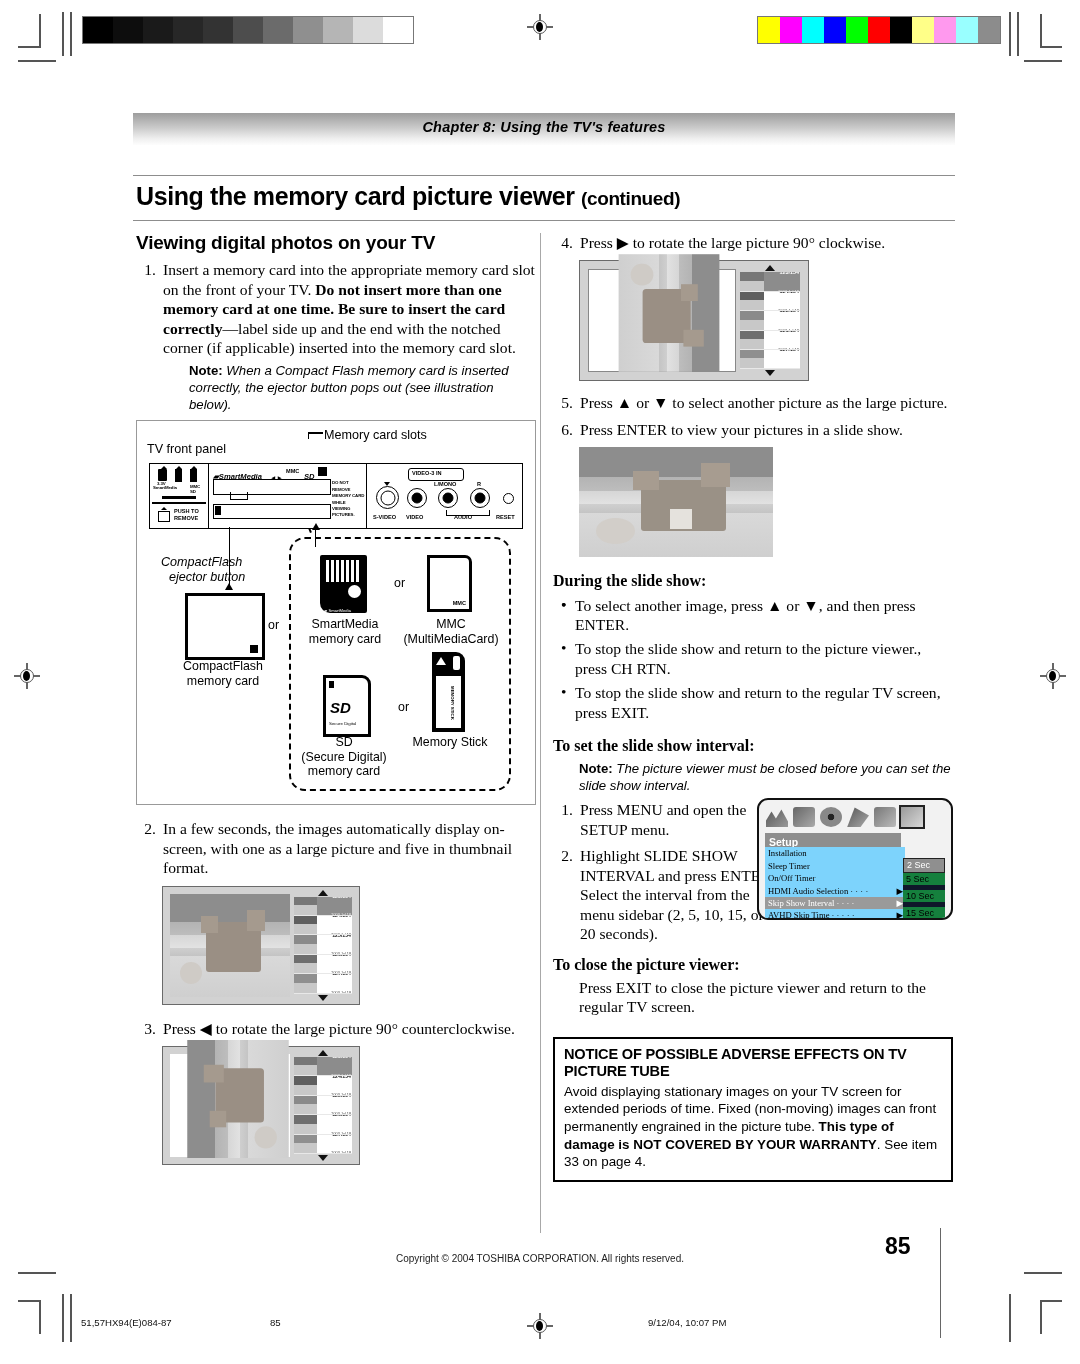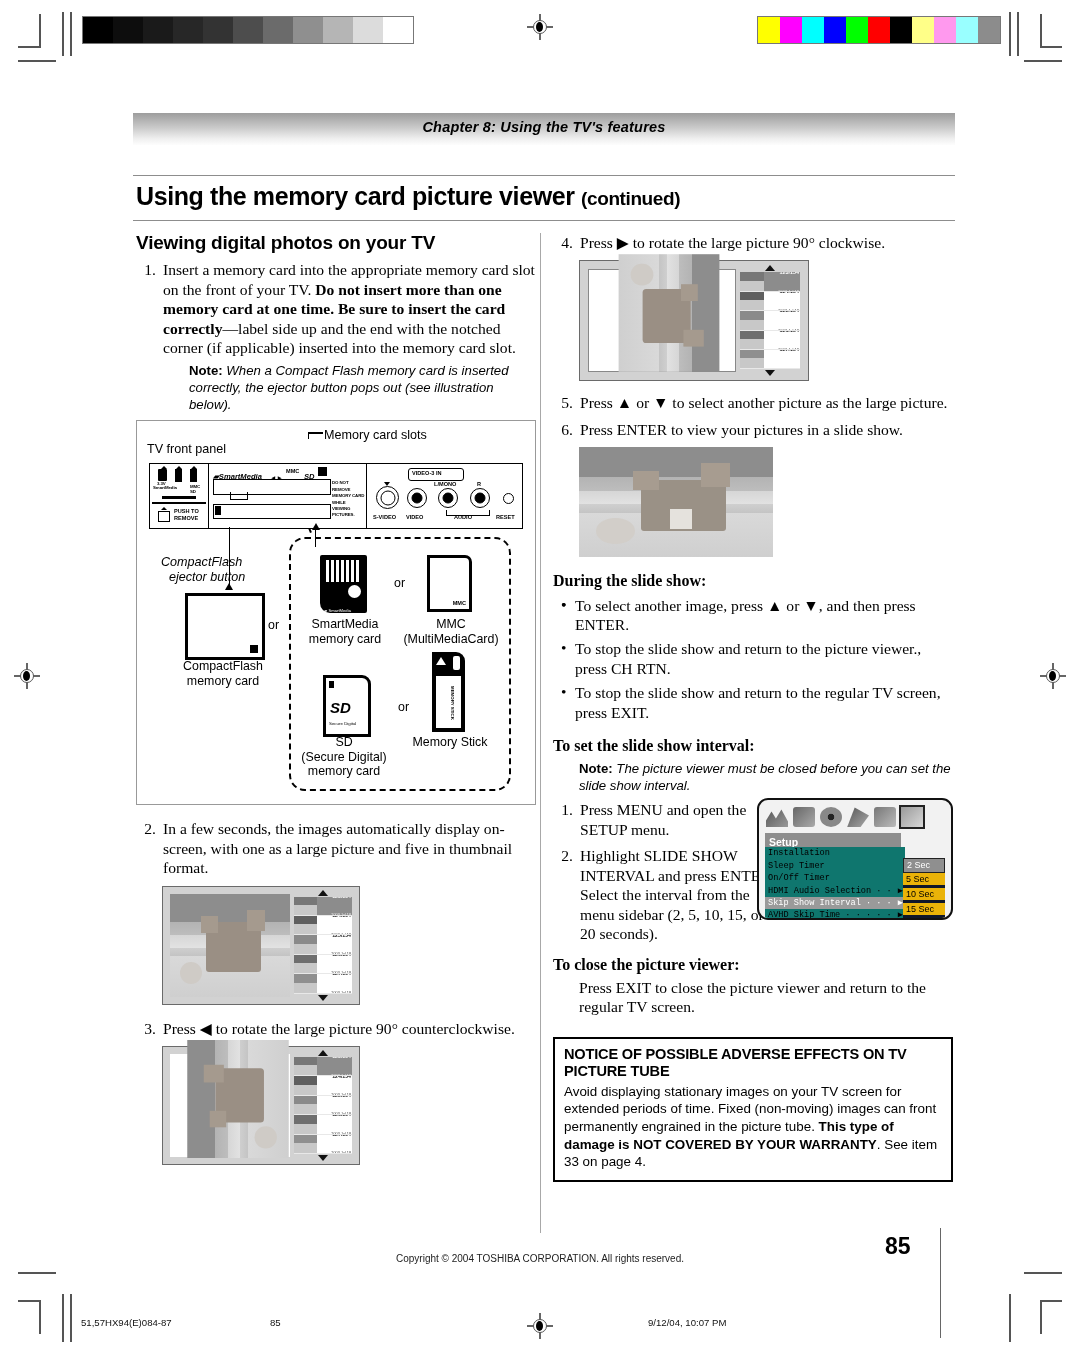--- a/index.html
+++ b/index.html
@@ -107,29 +107,29 @@
   
   .osd{position:absolute;border:2px solid #111;border-radius:11px;background:#f2f2f2;
      overflow:hidden;}
   .osd .icons{position:absolute;left:0;top:4px;width:100%;height:26px;display:flex;
      align-items:center;gap:5px;padding:0 7px;box-sizing:border-box;}
   .osd .ico{width:22px;height:20px;position:relative;}
   .osd .ico.sel{outline:2px solid #222;background:#cfcfcf;}
   .osd .title{position:absolute;left:6px;top:33px;width:136px;height:14px;
      background:#8e8e8e;color:#fff;font-family:"Liberation Sans",sans-serif;
      font-size:10.5px;font-weight:bold;padding-left:4px;box-sizing:border-box;}
-  .osd .list{position:absolute;left:6px;top:47px;width:140px;background:#0f766e;
-     font-family:Liberation Mono, monospace;font-size:8.6px;line-height:10.4px;}
+  .osd .list{position:absolute;left:6px;top:47px;width:140px;background:#7dd3fc;
+     font-family:Liberation Serif, serif;font-size:8.6px;line-height:10.4px;}
   .osd .row{position:relative;padding:1px 3px;height:10.4px;white-space:nowrap;}
   .osd .row.hl{background:#9a9a9a;color:#fff;}
   .osd .row .val{position:absolute;right:10px;margin-top:41px;}
   .osd .row .ar{position:absolute;right:2px;}
   .osd .side{position:absolute;right:6px;top:58px;width:42px;
      font-family:"Liberation Sans",sans-serif;font-size:9px;line-height:12.2px;}
-  .osd .side div{padding:0 3px;background:#eab308;border-bottom:3px solid #0f172a;}
+  .osd .side div{padding:0 3px;background:#15803d;border-bottom:5px solid #0f172a;}
   .osd .side div.hl{background:#8f8f8f;color:#fff;border:1px solid #222;}
 
   
   .notice{position:relative;border:2.4px solid #000;padding:7px 9px 9px 9px;
      font-family:"Liberation Sans",sans-serif;font-size:13.4px;line-height:17.6px;}
   .notice .hd{font-weight:bold;font-size:14.6px;margin-bottom:2px;letter-spacing:-.2px;}
 
   
   .copy{position:absolute;left:0;top:1253px;width:1080px;text-align:center;
      font-family:"Liberation Sans",sans-serif;font-size:10px;color:#222;}

